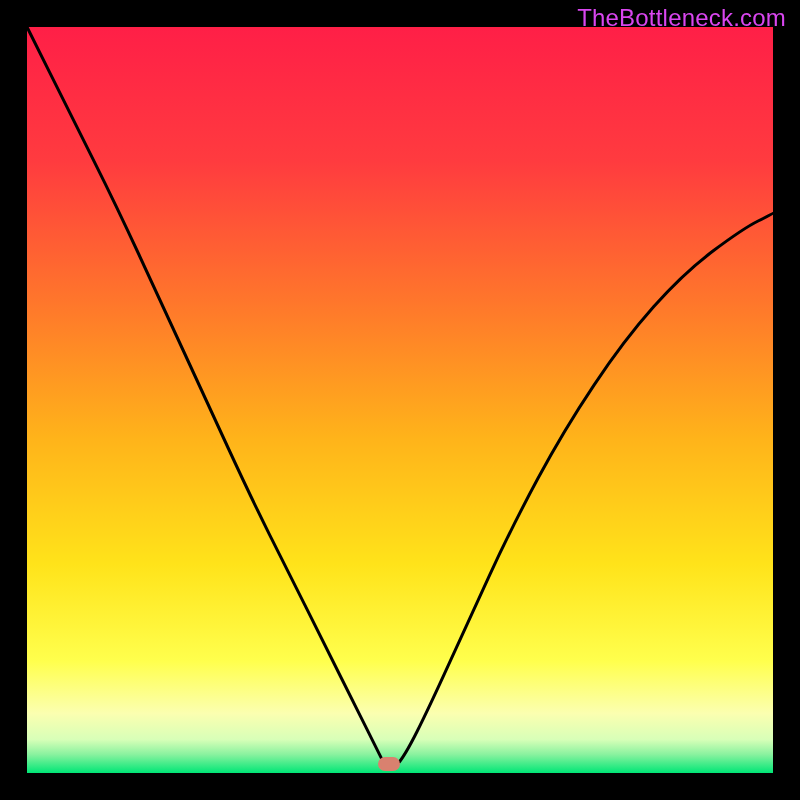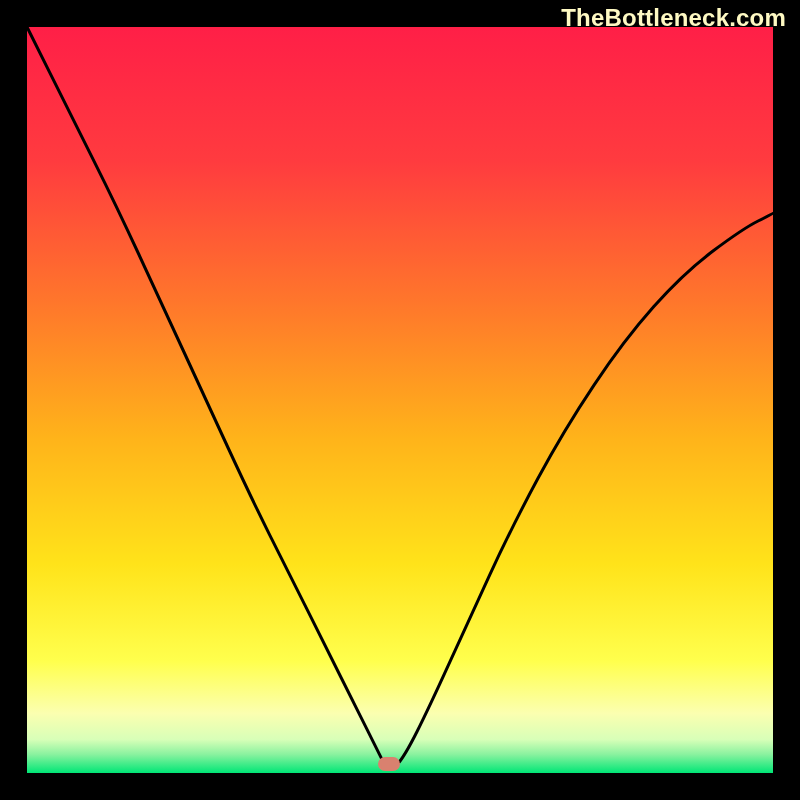--- a/index.html
+++ b/index.html
@@ -14,23 +14,23 @@
   .frame {
     position: relative;
     width: 800px;
     height: 800px;
     background: #000;
   }
   .watermark {
     position: absolute;
     top: 4px;
     right: 14px;
-    color: #fef9c3;
+    color: #d946ef;
     font-size: 24px;
-    font-weight: 700;
+    font-weight: 400;
     letter-spacing: 0.2px;
     user-select: none;
   }
   .plot-area {
     position: absolute;
     left: 27px;
     top: 27px;
     width: 746px;
     height: 746px;
   }

